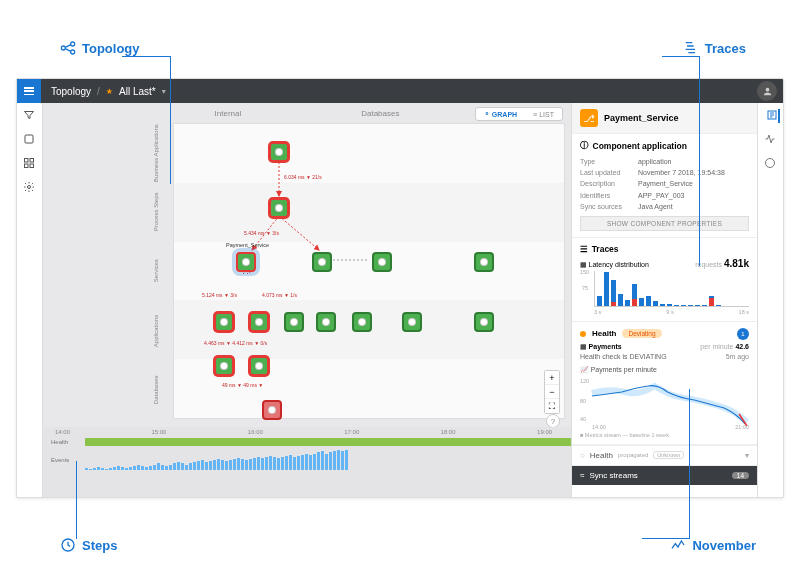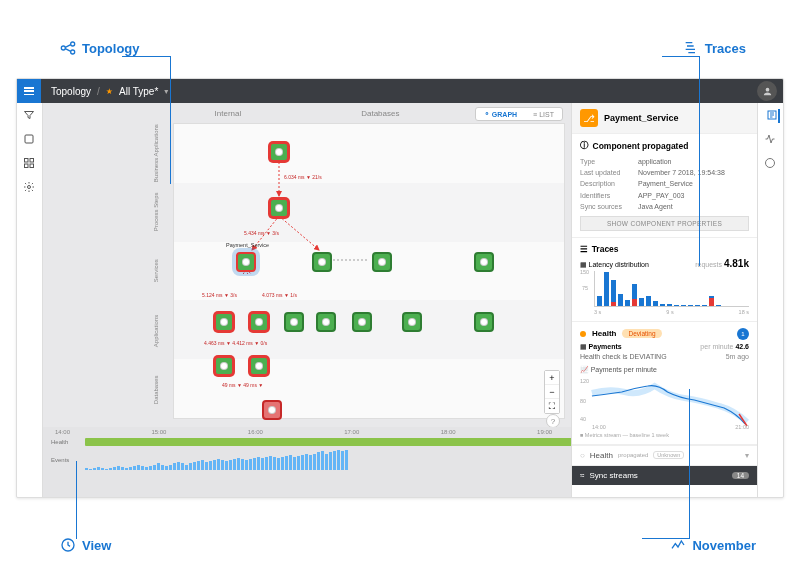--- a/index.html
+++ b/index.html
@@ -153,21 +153,21 @@
 <div class="ann-line" style="top:56px; right:100px; width:1px; height:210px;"></div>
 <div class="ann-line" style="top:56px; right:100px; width:38px; height:1px;"></div>
 
 <div class="annotation blue" style="bottom:30px; left:60px;">
   <span class="ann-icon">
       <svg viewBox="0 0 24 24" width="16" height="16" fill="none" stroke="#1976d2" stroke-width="2">
         <circle cx="12" cy="12" r="9"></circle>
         <path d="M12 7v5l3 2"></path>
       </svg>
     </span>
-  <span>View</span>
+  <span>Steps</span>
 </div>
 <div class="ann-line" style="bottom:44px; left:76px; width:1px; height:78px;"></div>
 
 <div class="annotation blue" style="bottom:30px; right:44px;">
   <span class="ann-icon">
       <svg viewBox="0 0 24 24" width="16" height="16" fill="none" stroke="#1976d2" stroke-width="2">
         <path d="M3 17l5-7 4 5 5-9 4 6"></path>
       </svg>
     </span>
   <span>November</span>
@@ -182,21 +182,21 @@
       <div class="bars">
           <span></span>
           <span></span>
           <span></span>
         </div>
     </div>
     <div class="crumb">
       <span>Topology</span>
       <span class="slash">/</span>
       <span class="star">★</span>
-      <span>All Type*</span>
+      <span>All Last*</span>
       <span style="color:#aaa;font-size:8px">▾</span>
     </div>
     <div class="spacer"></div>
     <div class="user-icon">
       <svg viewBox="0 0 24 24" width="11" height="11" fill="#ccc">
           <circle cx="12" cy="8" r="4"></circle>
           <path d="M4 20c0-4 4-6 8-6s8 2 8 6"></path>
         </svg>
     </div>
   </div>
@@ -444,21 +444,21 @@
 
   <div class="rpanel">
     <div class="rp-head">
       <div class="icon">⎇</div>
       <div class="name">Payment_Service</div>
     </div>
 
     <div class="rp-sec">
       <div class="title">
           <span>ⓘ</span>
-          <span>Component propagated</span>
+          <span>Component application</span>
         </div>
       <div class="kv">
           <span class="k">Type</span>
           <span>application</span>
         </div>
       <div class="kv">
           <span class="k">Last updated</span>
           <span>November 7 2018, 19:54:38</span>
         </div>
       <div class="kv">

